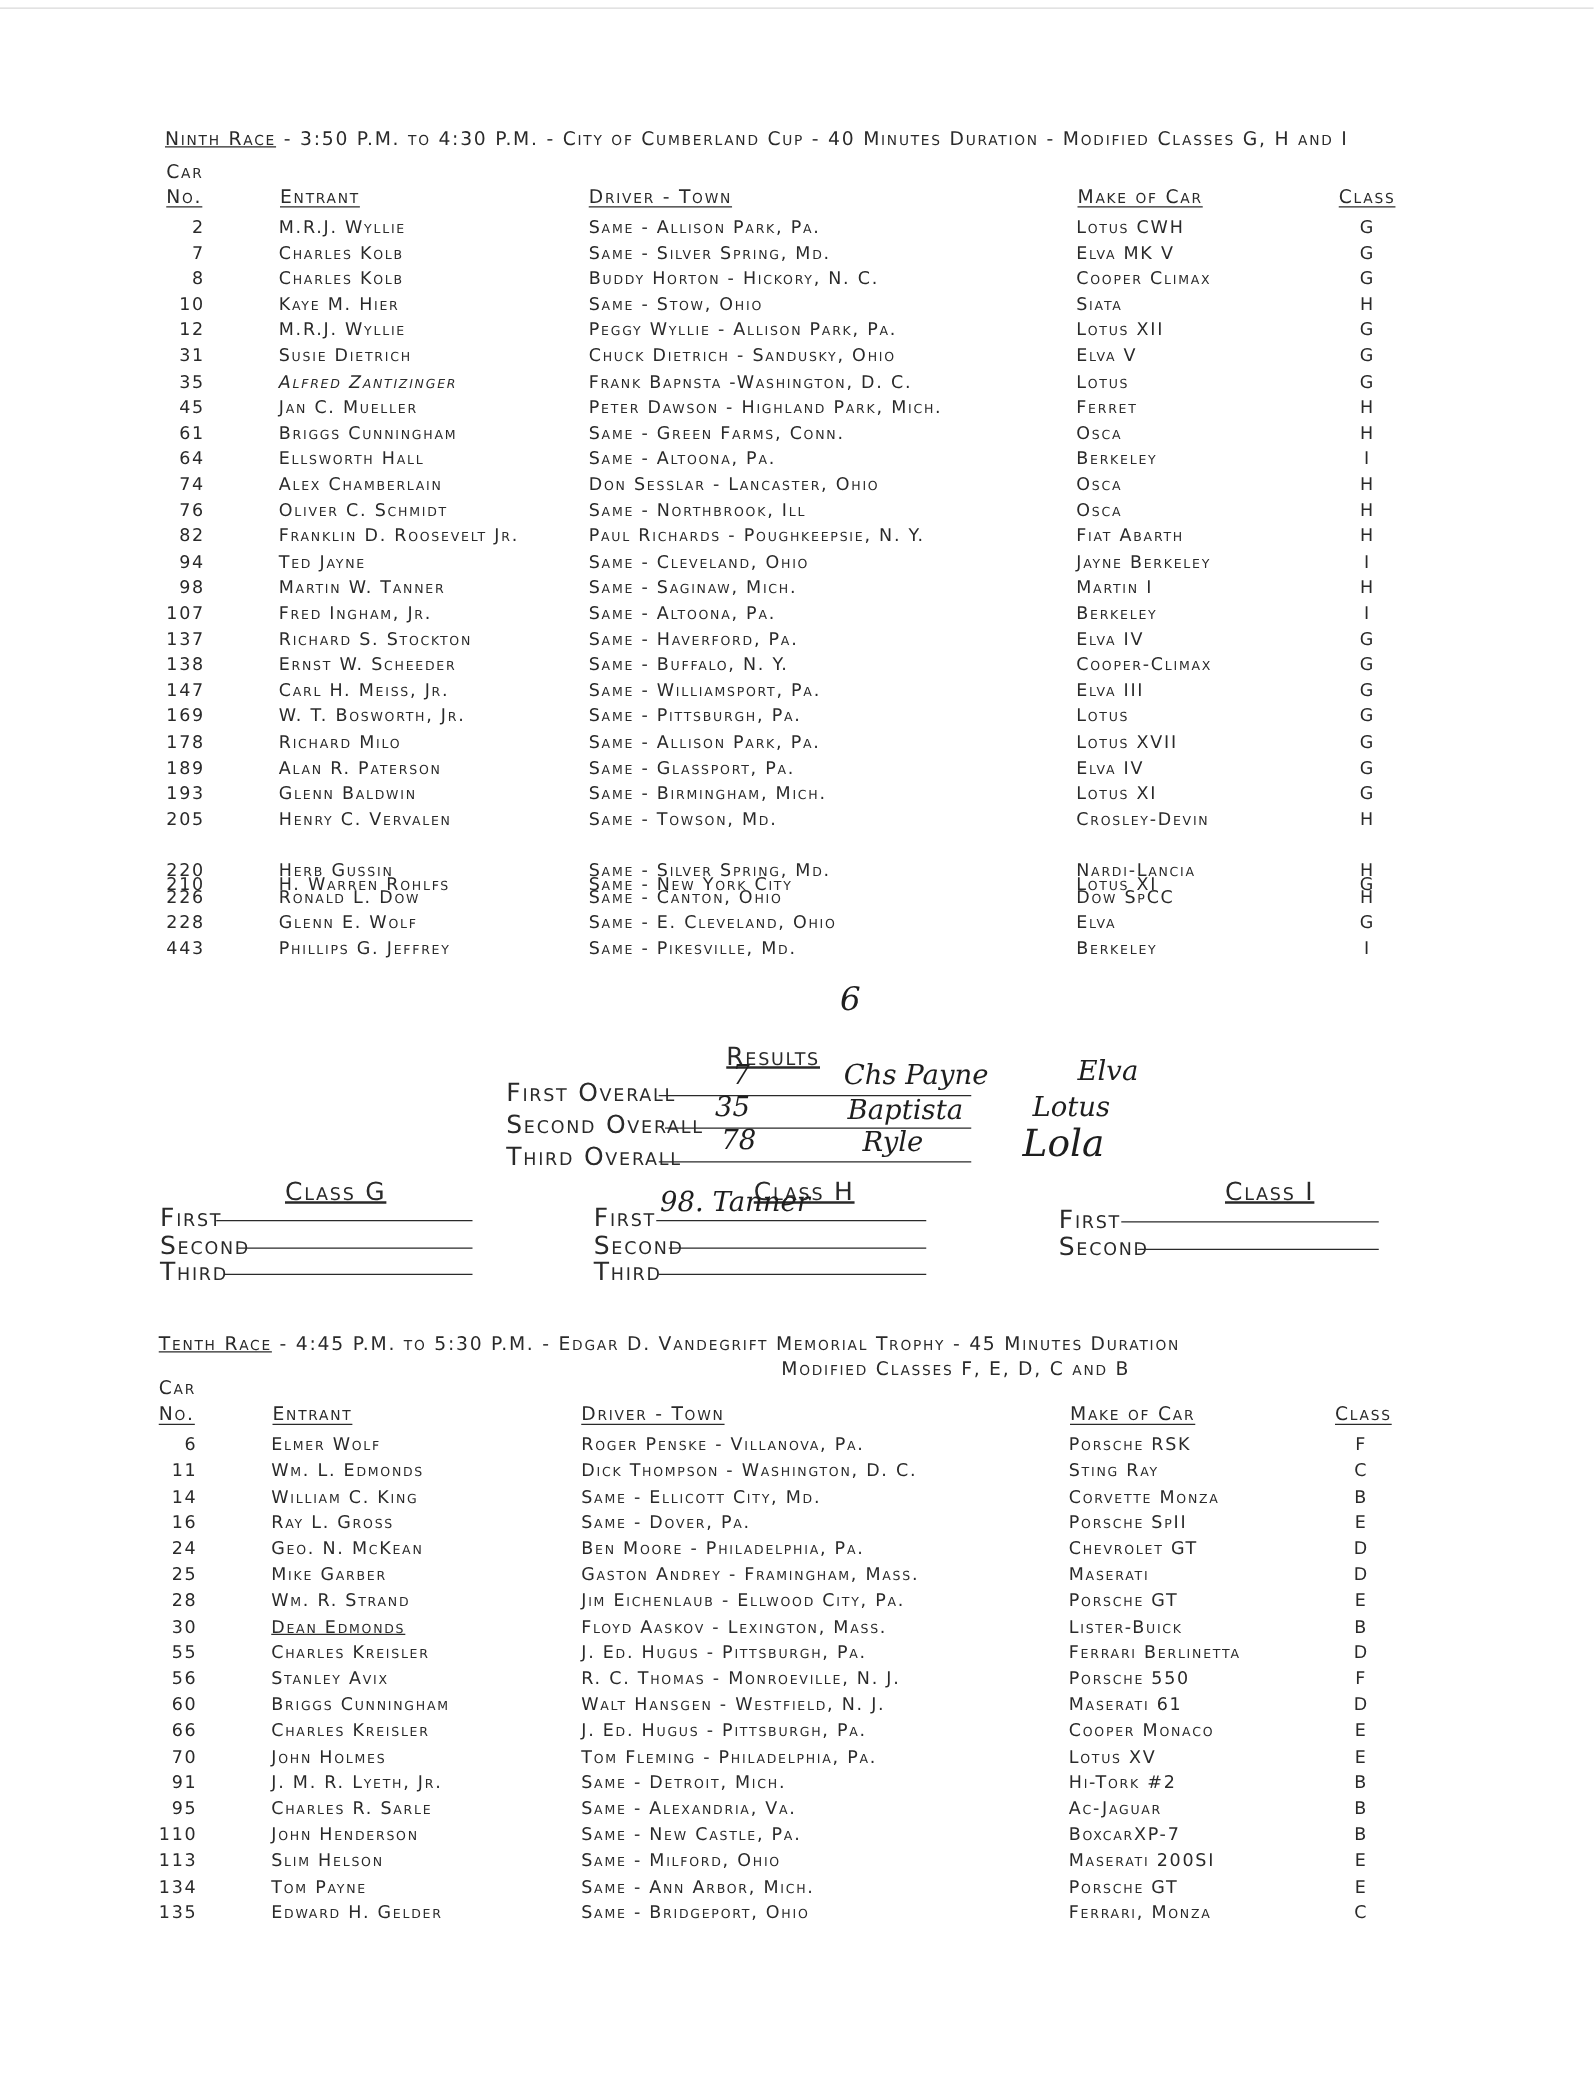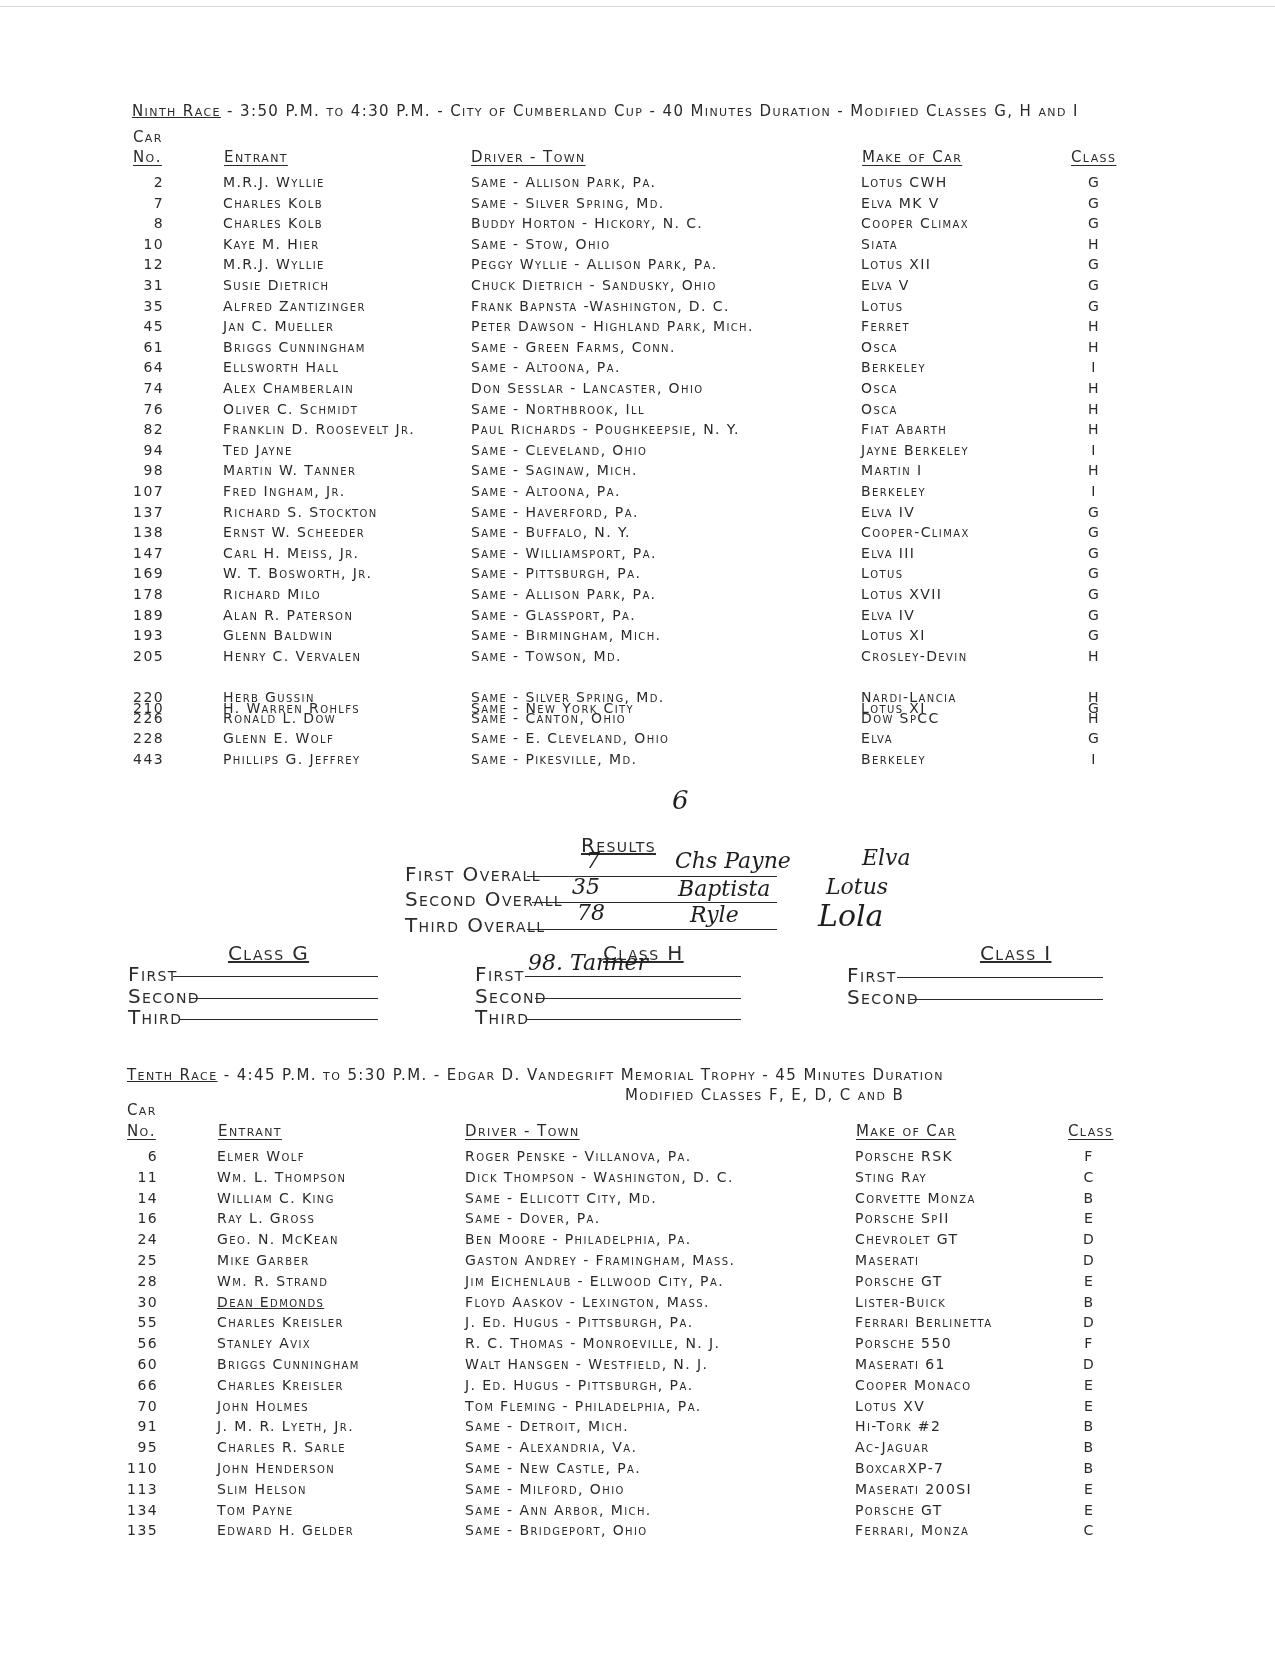--- a/index.html
+++ b/index.html
@@ -76,21 +76,21 @@
     </div>
     <div class="row" style="left: 0px; top: 277px; width: 1275px;">
       <span class="c-no" style="left: 124px;">31</span>
       <span style="left: 223px;">Susie Dietrich</span>
       <span style="left: 471px;">Chuck Dietrich - Sandusky, Ohio</span>
       <span style="left: 861px;">Elva V</span>
       <span class="c-class" style="left: 1084px;">G</span>
     </div>
     <div class="row" style="left: 0px; top: 297.6px; width: 1275px;">
       <span class="c-no" style="left: 124px;">35</span>
-      <span style="left: 223px;">Alfred Zantizinger</span>
+      <span style="left: 223px; font-style: italic;">Alfred Zantizinger</span>
       <span style="left: 471px;">Frank Bapnsta -Washington, D. C.</span>
       <span style="left: 861px;">Lotus</span>
       <span class="c-class" style="left: 1084px;">G</span>
     </div>
     <div class="row" style="left: 0px; top: 318.2px; width: 1275px;">
       <span class="c-no" style="left: 124px;">45</span>
       <span style="left: 223px;">Jan C. Mueller</span>
       <span style="left: 471px;">Peter Dawson - Highland Park, Mich.</span>
       <span style="left: 861px;">Ferret</span>
       <span class="c-class" style="left: 1084px;">H</span>
@@ -304,21 +304,21 @@
 <div id="tenth-rows">
     <div class="row" style="left: 0px; top: 1148px; width: 1275px;">
       <span class="c-no" style="left: 118px;">6</span>
       <span style="left: 217px;">Elmer Wolf</span>
       <span style="left: 465px;">Roger Penske - Villanova, Pa.</span>
       <span style="left: 855px;">Porsche RSK</span>
       <span class="c-class" style="left: 1079px;">F</span>
     </div>
     <div class="row" style="left: 0px; top: 1168.8px; width: 1275px;">
       <span class="c-no" style="left: 118px;">11</span>
-      <span style="left: 217px;">Wm. L. Thompson</span>
+      <span style="left: 217px;">Wm. L. Edmonds</span>
       <span style="left: 465px;">Dick Thompson - Washington, D. C.</span>
       <span style="left: 855px;">Sting Ray</span>
       <span class="c-class" style="left: 1079px;">C</span>
     </div>
     <div class="row" style="left: 0px; top: 1189.6px; width: 1275px; padding-left: 40px;">
       <span class="c-no" style="left: 118px;">14</span>
       <span style="left: 217px;">William C. King</span>
       <span style="left: 465px;">Same - Ellicott City, Md.</span>
       <span style="left: 855px;">Corvette Monza</span>
       <span class="c-class" style="left: 1079px;">B</span>

